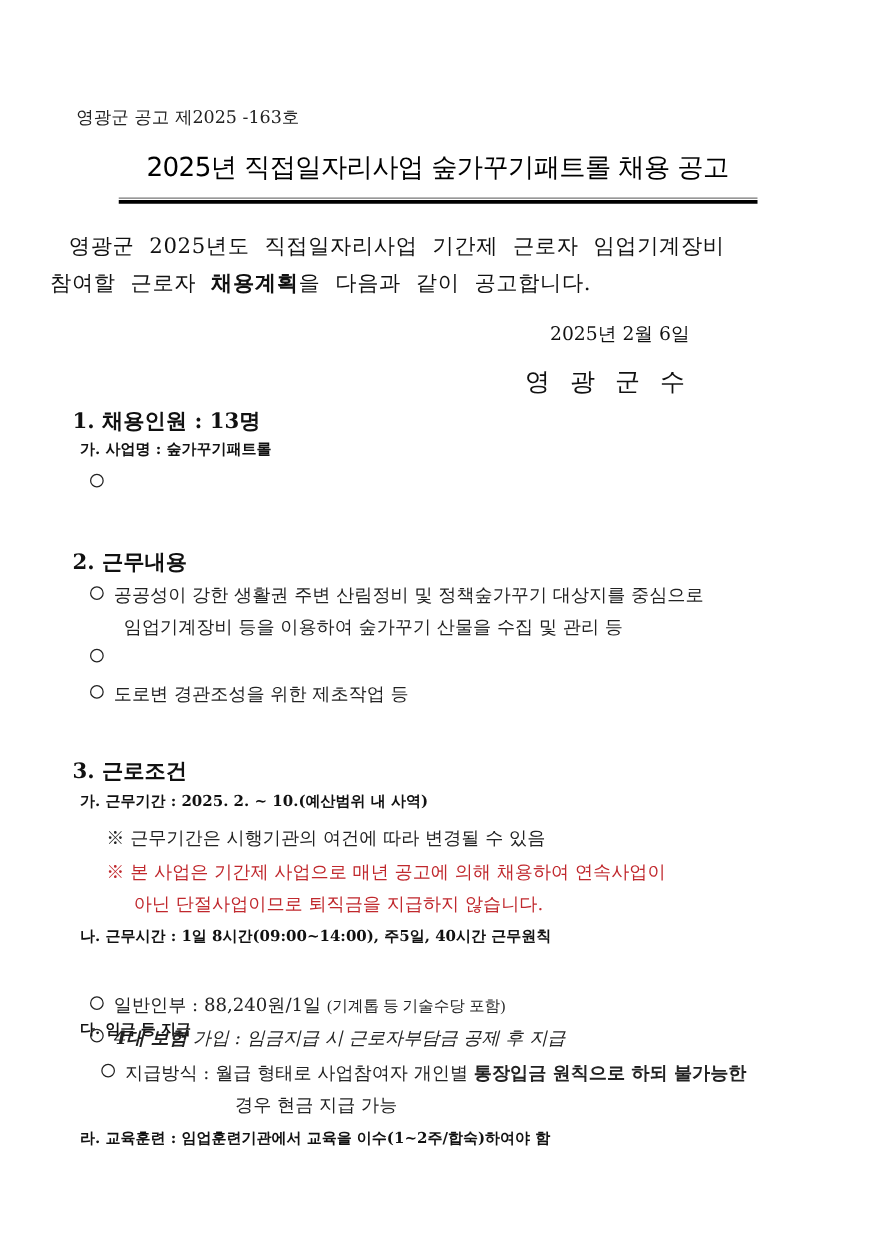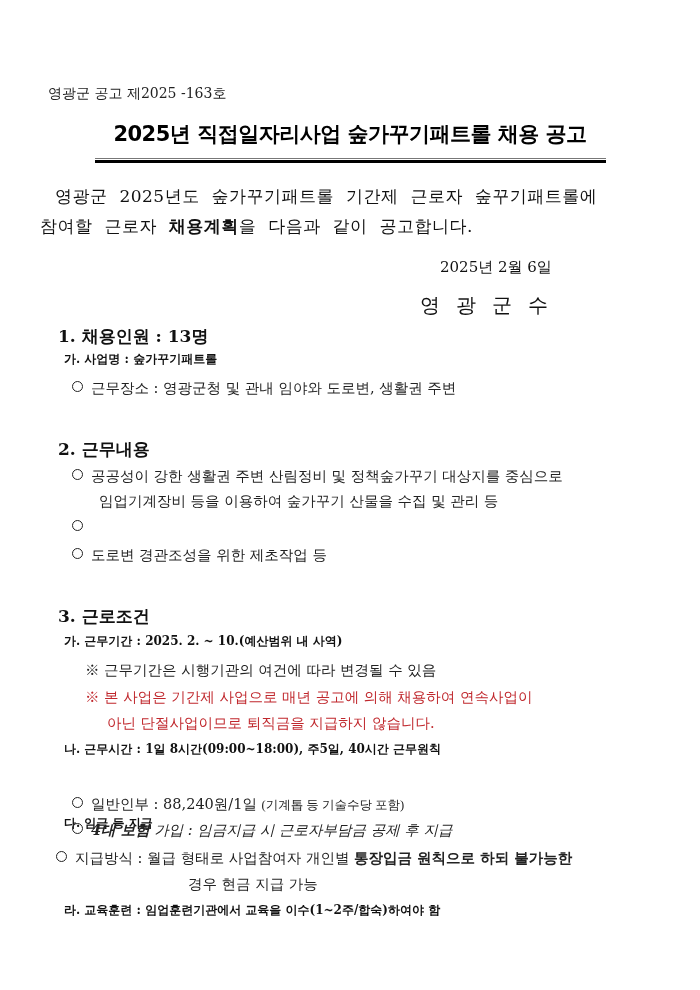--- a/index.html
+++ b/index.html
@@ -10,29 +10,29 @@
     body {
       width: 700px;
       height: 990px;
       position: relative;
       overflow: hidden;
       color: #111111;
       font-family: "DejaVu Serif", "Liberation Serif", serif;
     }
     .abs { position: absolute; white-space: nowrap; }
     .notice-no {
-      left: 48px; top: 85px;
+      left: 61px; top: 85px;
       font-size: 14px;
       color: #222;
     }
     .title {
       left: 0; width: 700px; top: 120px;
       text-align: center;
       font-family: "DejaVu Sans", "Liberation Sans", sans-serif;
-      font-weight: bold;
+      font-weight: normal;
       font-size: 21px;
       letter-spacing: -0.5px;
       color: #000;
     }
     .rule-thin {
       position: absolute; left: 95px; width: 511px; top: 158px;
       height: 1px; background: #777;
     }
     .rule-thick {
       position: absolute; left: 95px; width: 511px; top: 160px;
@@ -79,57 +79,57 @@
   </style>
 </head>
 <body>
 
 <div class="abs notice-no">영광군 공고 제2025 -163호</div>
 <div class="abs title">2025년 직접일자리사업 숲가꾸기패트롤 채용 공고</div>
 <div class="rule-thin"></div>
 <div class="rule-thick"></div>
 
 <div class="abs body-line" style="left:55px; top:185px;">
-  <span>영광군 2025년도 숲가꾸기패트롤 기간제 근로자 숲꾸기패트롤에</span>
+  <span>영광군 2025년도 직접일자리사업 기간제 근로자 임업기계장비</span>
 </div>
 <div class="abs body-line" style="left:40px; top:215px;">
   <span>참여할 근로자 </span><span class="bold">채용계획</span><span>을 다음과 같이 공고합니다.</span>
 </div>
 
 <div class="abs date">2025년 2월 6일</div>
 <div class="abs signer">영광군수</div>
 
 <div class="abs h1" style="left:58px; top:325px;">1. 채용인원 : 13명</div>
 <div class="abs h2" style="left:64px; top:351px;">가. 사업명 : 숲가꾸기패트롤</div>
 <div class="abs item" style="left:72px; top:379px;">
-  <span class="bullet-circle"></span><span>근무장소 : 영광군청 및 관내 임야와 도로변, 생활권 주변</span>
+  <span class="bullet-circle"></span>
 </div>
 
 <div class="abs h1" style="left:58px; top:438px;">2. 근무내용</div>
 <div class="abs item" style="left:72px; top:467px;">
   <span class="bullet-circle"></span><span>공공성이 강한 생활권 주변 산림정비 및 정책숲가꾸기 대상지를 중심으로</span>
 </div>
 <div class="abs item" style="left:99px; top:492px;">임업기계장비 등을 이용하여 숲가꾸기 산물을 수집 및 관리 등</div>
 <div class="abs item" style="left:72px; top:519px;">
   <span class="bullet-circle"></span>
 </div>
 <div class="abs item" style="left:72px; top:546px;">
   <span class="bullet-circle"></span><span>도로변 경관조성을 위한 제초작업 등</span>
 </div>
 
 <div class="abs h1" style="left:58px; top:605px;">3. 근로조건</div>
 <div class="abs h2" style="left:64px; top:633px;">가. 근무기간 : 2025. 2. ~ 10.(예산범위 내 사역)</div>
 <div class="abs item" style="left:85px; top:661px;">※ 근무기간은 시행기관의 여건에 따라 변경될 수 있음</div>
 <div class="abs item red" style="left:85px; top:688px;">※ 본 사업은 기간제 사업으로 매년 공고에 의해 채용하여 연속사업이</div>
 <div class="abs item red" style="left:107px; top:714px;">아닌 단절사업이므로 퇴직금을 지급하지 않습니다.</div>
-<div class="abs h2" style="left:64px; top:741px;">나. 근무시간 : 1일 8시간(09:00~18:00), 주5일, 40시간 근무원칙</div>
+<div class="abs h2" style="left:64px; top:741px;">나. 근무시간 : 1일 8시간(09:00~14:00), 주5일, 40시간 근무원칙</div>
 <div class="abs h2" style="left:64px; top:767px;margin-top:48px;">다. 임금 등 지급</div>
 <div class="abs item" style="left:72px; top:795px;">
   <span class="bullet-circle"></span><span>일반인부 : 88,240원/1일 </span><span class="small">(기계톱 등 기술수당 포함)</span>
 </div>
 <div class="abs item" style="left:72px; top:821px;font-style:italic;">
   <span class="bullet-circle"></span><span class="bold">4대 보험</span><span> 가입 : 임금지급 시 근로자부담금 공제 후 지급</span>
 </div>
-<div class="abs item" style="left:56px; top:849px;">
+<div class="abs item" style="left:81px; top:849px;">
   <span class="bullet-circle"></span><span>지급방식 : 월급 형태로 사업참여자 개인별 </span><span class="bold">통장입금 원칙으로 하되 불가능한</span>
 </div>
 <div class="abs item" style="left:188px; top:875px;">경우 현금 지급 가능</div>
 <div class="abs h2" style="left:64px; top:902px;">라. 교육훈련 : 임업훈련기관에서 교육을 이수(1~2주/합숙)하여야 함</div>
 
 </body></html>

